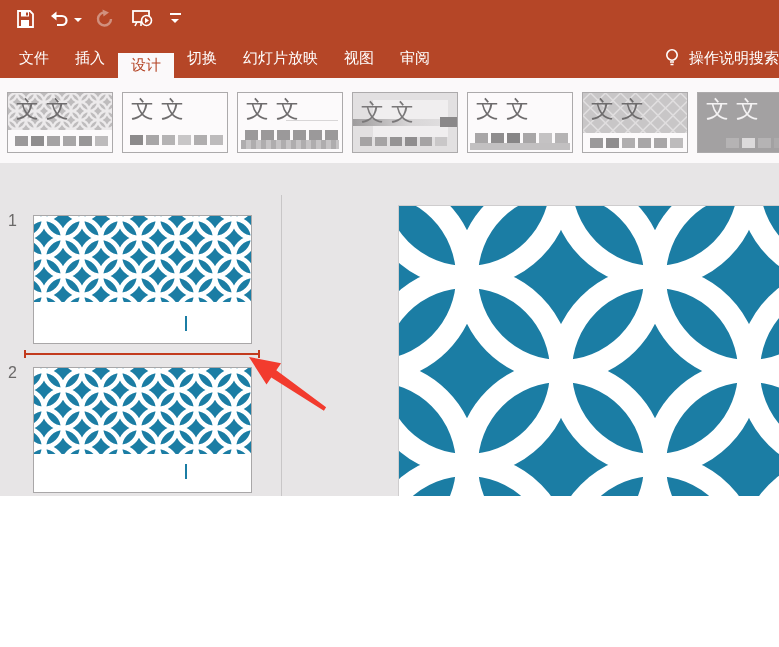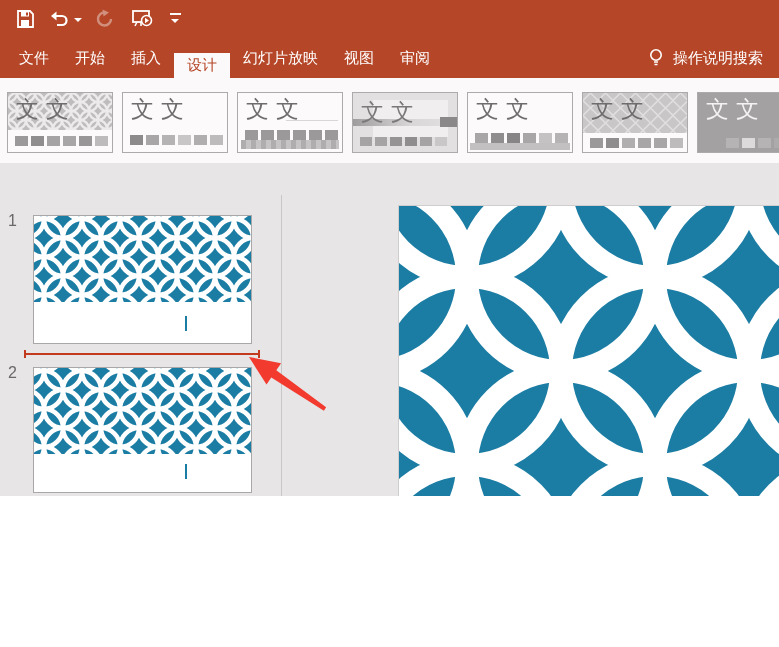--- a/index.html
+++ b/index.html
@@ -12,21 +12,21 @@
   .qat-btn svg{display:block;}
   .caret{position:absolute;width:0;height:0;border-left:4px solid transparent;border-right:4px solid transparent;border-top:4px solid #fff;}
   .qat-sep-caret{top:18px;left:74px;}
   .customize-line{position:absolute;left:170px;top:13px;width:11px;height:2px;background:#fff;}
   .customize-caret{top:19px;left:171px;}
 
   
   .tabrow{position:absolute;left:0;top:38px;width:779px;height:40px;background:#B54627;display:flex;align-items:stretch;padding-left:6px;box-sizing:border-box;}
   .tab{display:flex;align-items:center;padding:0 13px;font-size:15px;color:#fff;cursor:pointer;white-space:nowrap;}
   .tab.selected{background:#FBF9FA;color:#B54627;margin-top:15px;}
-  .tellme{margin-left:auto;display:flex;align-items:center;gap:8px;color:#fff;font-size:15px;padding-right:16px;cursor:pointer;white-space:nowrap;}
+  .tellme{margin-left:auto;display:flex;align-items:center;gap:8px;color:#fff;font-size:15px;cursor:pointer;white-space:nowrap;}
 
   
   .ribbon-content{position:absolute;left:0;top:78px;width:779px;height:85px;background:#FBF9FA;overflow:hidden;}
   .tile{position:absolute;top:14px;width:106px;height:61px;background:#FCFAFB;border:1px solid #ACAAAB;box-sizing:border-box;overflow:hidden;cursor:pointer;}
   .tile .patt{position:absolute;left:0;top:0;}
   .wenwen{position:absolute;top:3px;left:8px;font-size:23px;line-height:1.15;letter-spacing:7px;color:#6E6C6D;white-space:nowrap;}
   .swatches{position:absolute;left:7px;display:flex;gap:3px;}
   .swatches i{display:block;width:13px;height:10px;background:#A8A6A7;}
   #tile1{left:7px;}   #tile2{left:122px;} #tile3{left:237px;} #tile4{left:352px;background:#E2E0E1;}
   #tile5{left:467px;} #tile6{left:582px;} #tile7{left:697px;background:#A3A1A2;}
@@ -160,23 +160,23 @@
           <path d="M15 10.8 L19 13.5 L15 16.2 Z" fill="#fff"></path>
         </svg>
       </span>
     </button>
     <span class="customize-line"></span>
     <span class="caret customize-caret"></span>
   </div>
 
   <div class="tabrow">
     <div class="tab">文件</div>
-    <div class="tab">开始</div>
     <div class="tab">插入</div>
     <div class="tab selected">设计</div>
+    <div class="tab">切换</div>
     <div class="tab">幻灯片放映</div>
     <div class="tab">视图</div>
     <div class="tab">审阅</div>
     <div class="tellme">
       <span>
         <svg width="18" height="20" viewBox="0 0 18 20">
           <circle cx="9" cy="8" r="5.2" fill="none" stroke="#fff" stroke-width="1.6"></circle>
           <path d="M7 15 H11 M7.5 17.5 H10.5" stroke="#fff" stroke-width="1.6"></path>
         </svg>
       </span>

